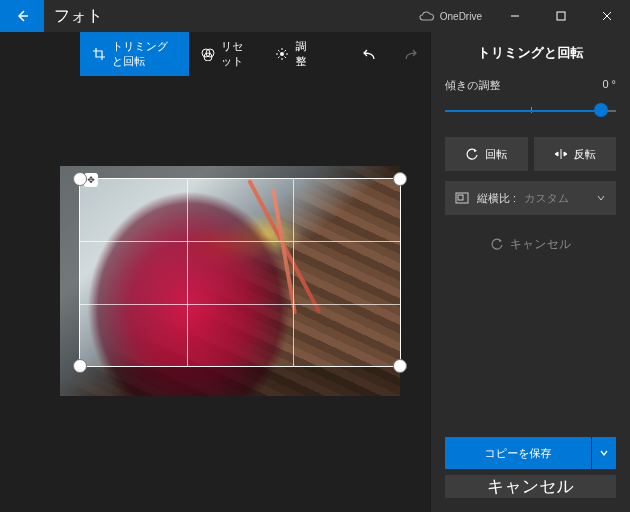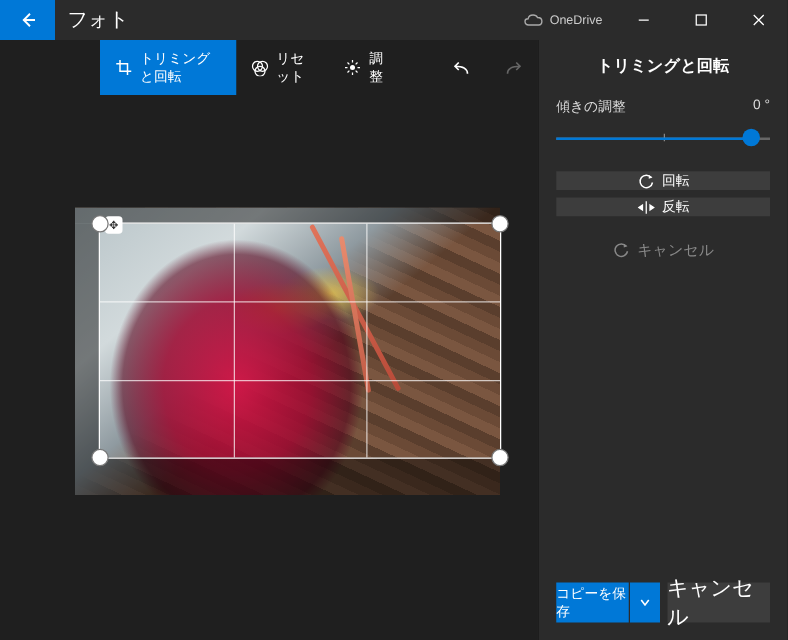--- a/index.html
+++ b/index.html
@@ -40,26 +40,26 @@
   .free-icon { position: absolute; left: 4px; top: -6px; width: 14px; height: 14px; background: #fff; border-radius: 3px; display:flex;align-items:center;justify-content:center;font-size:9px;color:#333;}
   .sidebar { width: 200px; background: #2b2b2b; border-left: 1px solid #1a1a1a; display: flex; flex-direction: column; color: #fff; }
   .side-head { text-align: center; padding: 12px 0 10px; font-size: 13px; font-weight: 600; }
   .side-sec { padding: 6px 14px; }
   .slider-row { display: flex; justify-content: space-between; font-size: 11px; color: #ddd; margin-bottom: 6px; }
   .slider-track { height: 22px; position: relative; }
   .track-line { position: absolute; left:0; right:0; top:50%; height:2px; background:#666; }
   .track-line.fill { right: 14px; background:#0078d7; }
   .thumb { position: absolute; right: 8px; top: 50%; width: 14px; height:14px; border-radius:50%; background:#0078d7; transform: translateY(-50%); }
   .tick { position:absolute; top:50%; width:1px; height:6px; background:#888; transform:translateY(-50%);}
-  .btn-row { display: flex; gap: 6px; padding: 10px 14px 4px; flex-direction: column; }
+  .btn-row { display: flex; gap: 6px; padding: 10px 14px 4px; }
   .pbtn { flex:1; height: 34px; background:#3d3d3d; display:flex; align-items:center; justify-content:center; gap:6px; font-size:11px; color:#fff; }
   .aspect-btn { margin: 6px 14px; height: 34px; background:#3d3d3d; display:flex; align-items:center; gap:8px; padding: 0 10px; font-size:11px; color:#ddd; }
   .aspect-btn .chev { margin-left:auto; }
   .reset-btn { margin: 6px 14px; height: 34px; display:flex; align-items:center; justify-content:center; gap:6px; font-size:12px; color:#888; }
-  .footer { margin-top:auto; padding: 10px 14px 14px; display:flex; gap:6px; }
+  .footer { margin-top:auto; padding: 10px 14px 14px; display:flex; gap:6px;flex-direction:column; }
   .save-grp { display:flex; flex:1; }
   .save-btn { flex:1; height:32px; background:#0078d7; color:#fff; display:flex;align-items:center;justify-content:center; font-size:11px; }
   .save-dd { width:24px; height:32px; background:#0078d7; display:flex;align-items:center;justify-content:center; margin-left:1px; font-size:10px;color:#fff;}
   .cancel-btn { flex:1; height:32px; background:#3d3d3d; color:#fff; display:flex;align-items:center;justify-content:center; font-size:17px; }
   svg { display:block; }
 </style>
 </head>
 <body>
 
 <div class="titlebar">
@@ -192,20 +192,35 @@
       </div>
       <div class="pbtn">
         <span>
             <svg width="14" height="14">
               <path d="M7 2 V12 M4 5 L1 7 L4 9 Z M10 5 L13 7 L10 9 Z" fill="#fff" stroke="#fff"></path>
             </svg>
           </span>
         <span>反転</span>
       </div>
     </div>
+    <div class="aspect-btn">
+      <span>
+          <svg width="14" height="12">
+            <rect x="1" y="1" width="12" height="10" fill="none" stroke="#ccc"></rect>
+            <rect x="3" y="3" width="5" height="5" fill="none" stroke="#ccc"></rect>
+          </svg>
+        </span>
+      <span>縦横比 :</span>
+      <span style="color:#888">カスタム</span>
+      <span class="chev">
+          <svg width="10" height="10">
+            <path d="M2 3 L5 7 L8 3" fill="none" stroke="#ccc"></path>
+          </svg>
+        </span>
+    </div>
     <div class="reset-btn">
       <span>
           <svg width="14" height="14">
             <path d="M11 4 A5 5 0 1 0 12 8" fill="none" stroke="#888" stroke-width="1.2"></path>
             <path d="M9 2 L12 4 L9 5 Z" fill="#888"></path>
           </svg>
         </span>
       <span>キャンセル</span>
     </div>
 

